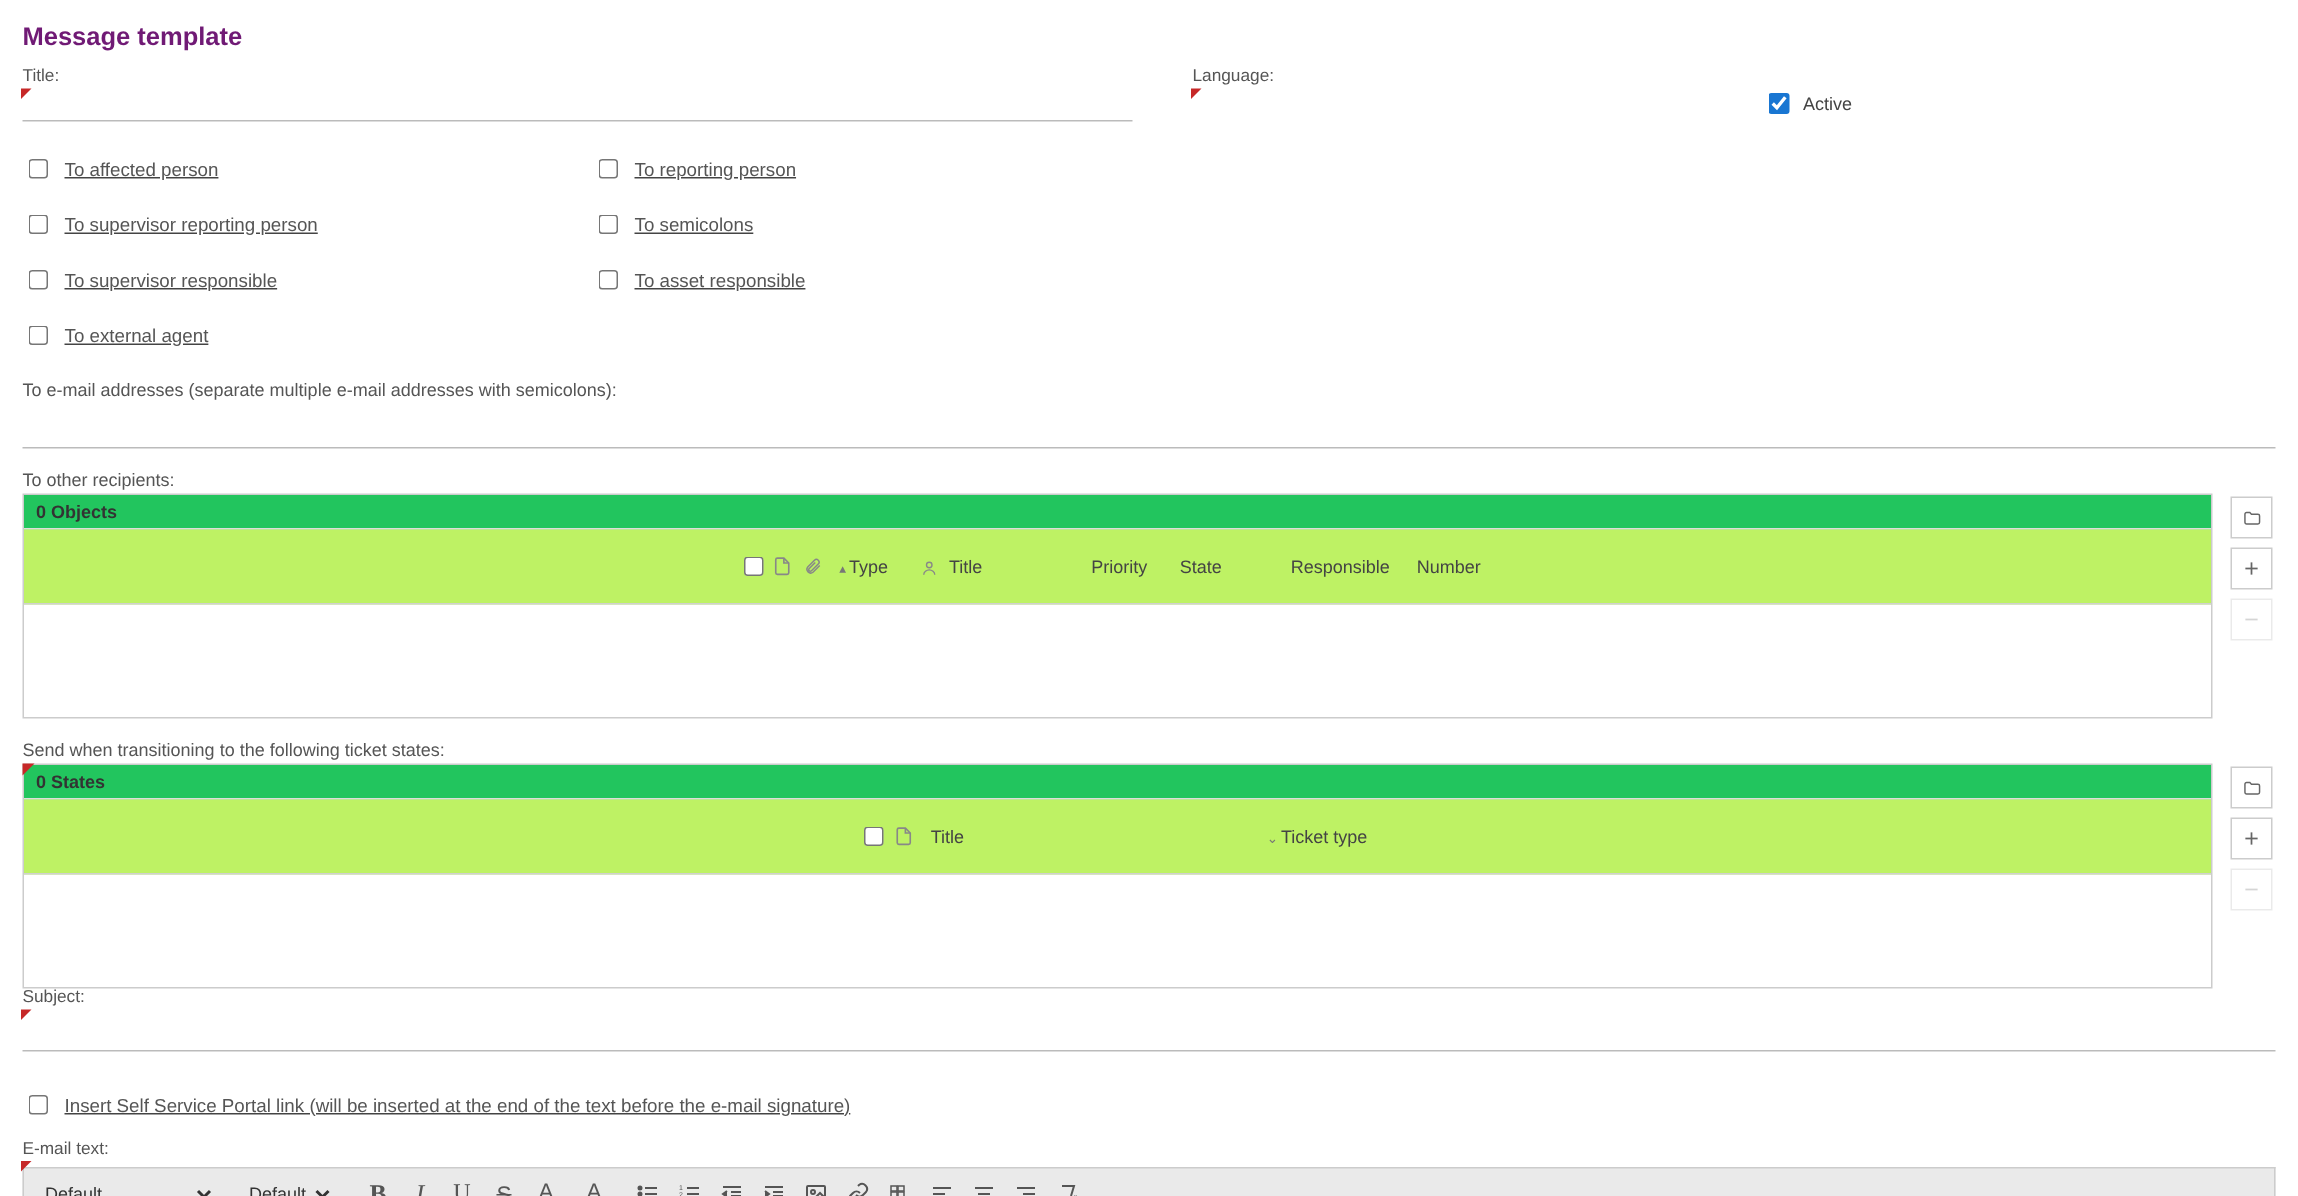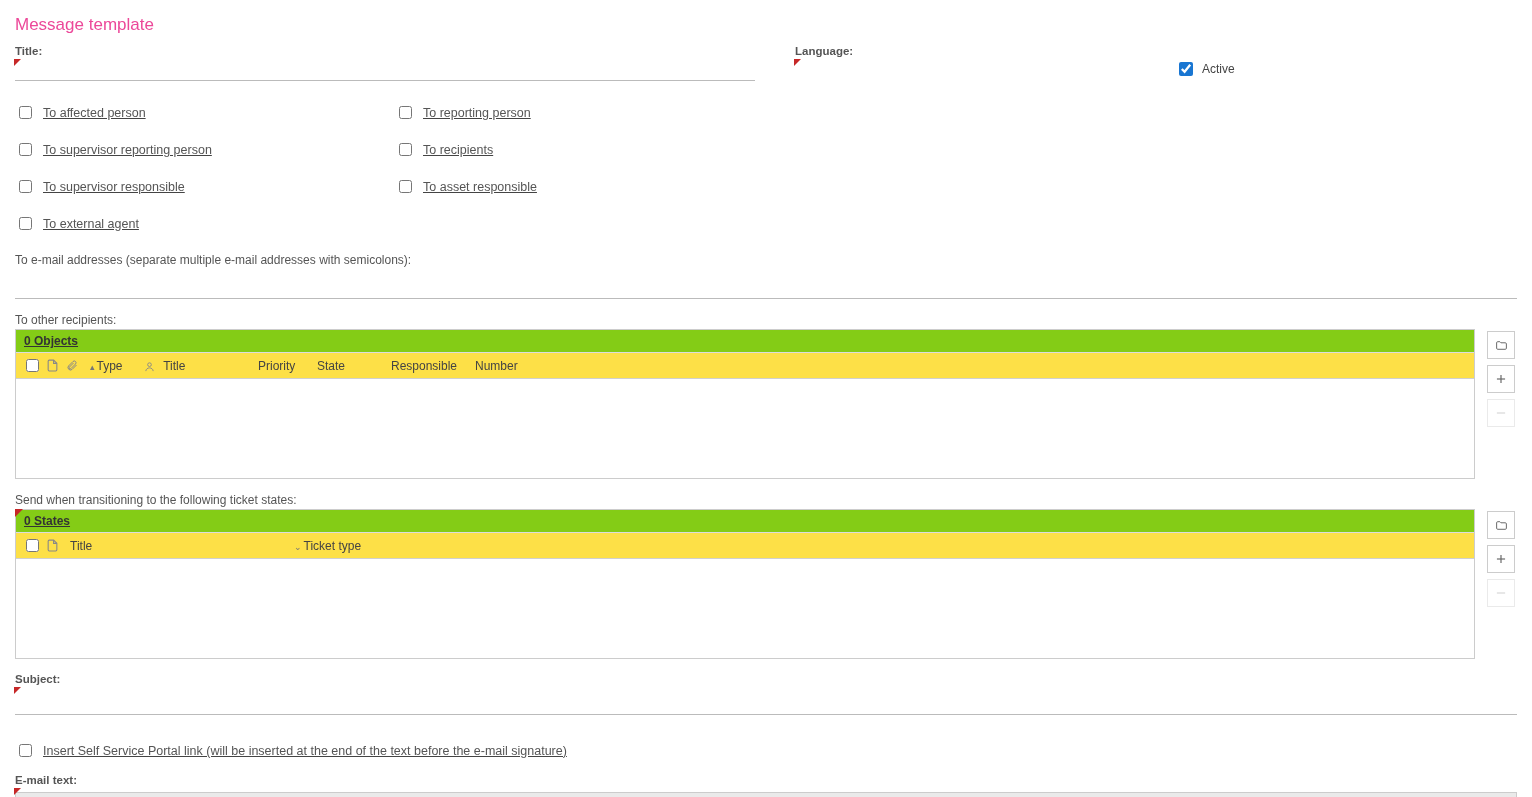--- a/index.html
+++ b/index.html
@@ -5,32 +5,31 @@
   * { box-sizing: border-box; }
   body {
     margin: 0;
     padding: 15px;
     font-family: "Segoe UI", Arial, sans-serif;
     font-size: 12px;
     color: #444;
     background: #fff;
   }
   .page-title {
-    color: #ec4899;
+    color: #701a75;
     font-size: 17px;
-    font-weight: 400;
+    font-weight: 700;
     margin: 0 0 10px 0;
   }
   .row { display: flex; gap: 20px; }
   .field-group { position: relative; margin-bottom: 6px; }
   .field-label {
     font-size: 11.5px;
     color: #555;
     display: block;
-    font-weight: bold;
   }
   .req-mark {
     position: absolute;
     left: -1px;
     top: 14px;
     width: 0; height: 0;
     border-left: 7px solid #c62828;
     border-bottom: 7px solid transparent;
   }
   .text-input, .select-input {
@@ -82,34 +81,34 @@
     flex: 1;
     border: 1px solid #ccc;
     background: #fff;
     min-height: 150px;
   }
   .table-box.short { min-height: 150px; }
   .table-title-bar {
     font-weight: 600;
     font-size: 12px;
     padding: 4px 8px;
-    background: #84cc16;
+    background: #22c55e;
     border-bottom: 1px solid #ddd;
     color:#333;
-    text-decoration:underline;
   }
   .table-header-row {
     display: flex;
     align-items: center;
-    background: #fde047;
+    background: #bef264;
     border-bottom: 1px solid #d0d0d0;
-    padding: 3px 6px;
+    padding: 15px 6px;
     font-size: 12px;
     color: #444;
     gap: 4px;
+    justify-content: center;
   }
   .th-cell { padding: 0 6px; }
   .th-checkbox { width: 18px; display:flex; align-items:center; }
   .th-icon { width: 16px; color: #888; display:flex; align-items:center; justify-content:center;}
   .side-buttons {
     display: flex;
     flex-direction: column;
     gap: 6px;
     width: 30px;
     padding-top: 2px;
@@ -202,21 +201,21 @@
       <input type="checkbox" style="">
       <label>To reporting person</label>
     </div>
   <div class="cb-item">
       <input type="checkbox" style="">
       <label>To supervisor reporting person</label>
     </div>
 
   <div class="cb-item">
       <input type="checkbox" style="">
-      <label>To recipients</label>
+      <label>To semicolons</label>
     </div>
   <div class="cb-item">
       <input type="checkbox" style="">
       <label>To supervisor responsible</label>
     </div>
 
   <div class="cb-item">
       <input type="checkbox" style="">
       <label>To asset responsible</label>
     </div>
@@ -313,21 +312,21 @@
         </svg>
       </div>
     <div class="side-btn disabled">
         <svg width="14" height="14" viewBox="0 0 24 24" fill="none" stroke="#999" stroke-width="2">
           <line x1="5" y1="12" x2="19" y2="12"></line>
         </svg>
       </div>
   </div>
 </div>
 
-<div class="field-group" style="margin-top:14px;">
+<div class="field-group" style="">
   <span class="field-label">Subject:</span>
   <span class="req-mark"></span>
   <input class="full-underline-input" style="margin-top: 2px;" type="text" value="">
 </div>
 
 <div class="cb-item" style="margin-top:26px;">
   <input type="checkbox" style="">
   <label>Insert Self Service Portal link (will be inserted at the end of the text before the e-mail signature)</label>
 </div>
 

